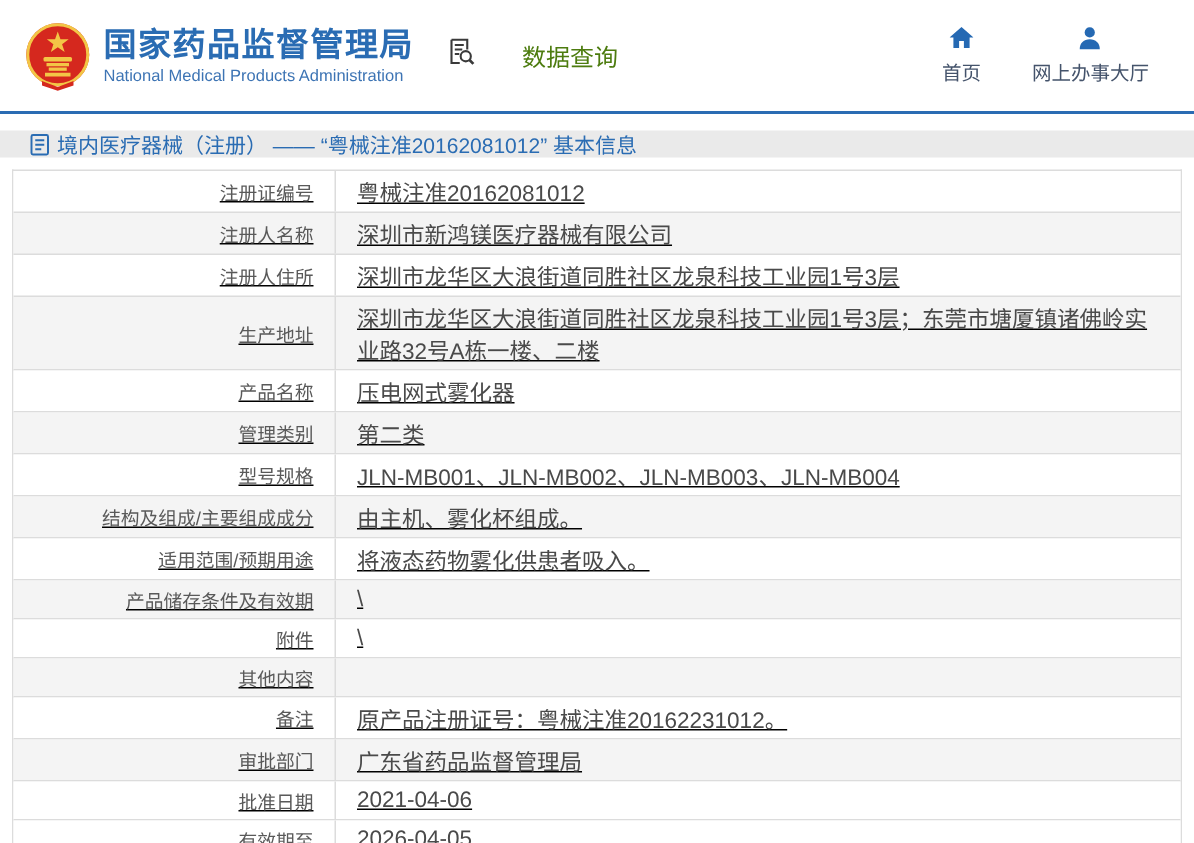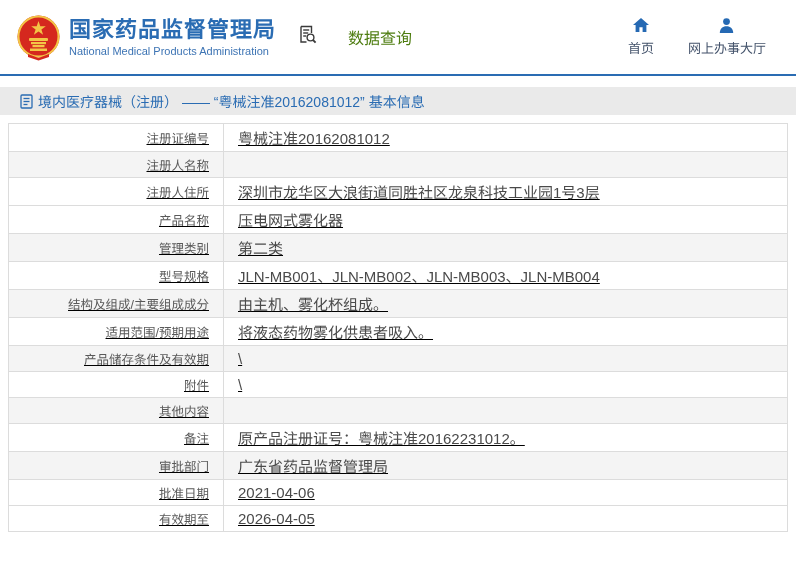--- a/index.html
+++ b/index.html
@@ -19,21 +19,21 @@
   .data-query { display:flex; align-items:flex-start; margin-left:22px; color:#4d7c0f; font-size:16px;gap:27px; }
   .data-query .dq-icon { margin-right:4px; display:flex; }
   .spacer { flex:1; }
   .top-nav { display:flex; align-items:center; gap:34px; }
   .nav-item { display:flex; flex-direction:column; align-items:center; cursor:pointer; }
   .nav-item .nav-ico { height:15px; display:flex; align-items:center; }
   .nav-item .nav-label { font-size:13px; color:#44536b; margin-top:5px; white-space:nowrap; }
 
   
   .crumb-bar {
-    margin-top:11px; height:28px; background:#eaeaea;
+    margin-top:11px; height:18px; background:#eaeaea;
     display:flex; align-items:center; padding-left:20px;
   }
   .crumb-bar .doc-icon { margin-right:5px; display:flex; }
   .crumb-text { font-size:14px; color:#2a6cb3; }
 
   
   .detail-table {
     margin:8px 8px 0 8px;
     border:1px solid #dcdcdc;
     border-bottom:none;
@@ -123,24 +123,29 @@
   <span class="crumb-text">境内医疗器械（注册） —— “粤械注准20162081012” 基本信息</span>
 </div>
 
 <div class="detail-table" id="table-body">
     <div class="tr">
       <div class="td-label">注册证编号</div>
       <div class="td-value">粤械注准20162081012</div>
     </div>
     <div class="tr alt">
       <div class="td-label">注册人名称</div>
+      <div class="td-value">深圳市新鸿镁医疗器械有限公司</div>
     </div>
     <div class="tr">
       <div class="td-label">注册人住所</div>
       <div class="td-value">深圳市龙华区大浪街道同胜社区龙泉科技工业园1号3层</div>
+    </div>
+    <div class="tr alt">
+      <div class="td-label">生产地址</div>
+      <div class="td-value">深圳市龙华区大浪街道同胜社区龙泉科技工业园1号3层；东莞市塘厦镇诸佛岭实业路32号A栋一楼、二楼</div>
     </div>
     <div class="tr">
       <div class="td-label">产品名称</div>
       <div class="td-value">压电网式雾化器</div>
     </div>
     <div class="tr alt">
       <div class="td-label">管理类别</div>
       <div class="td-value">第二类</div>
     </div>
     <div class="tr">

